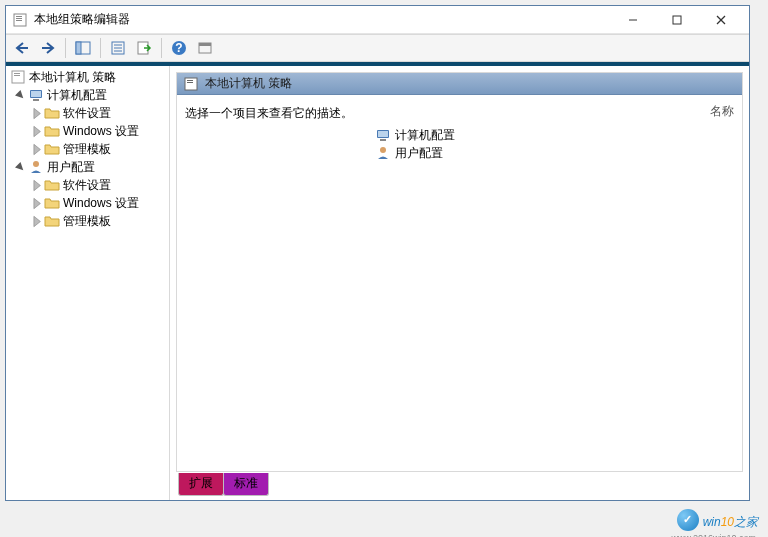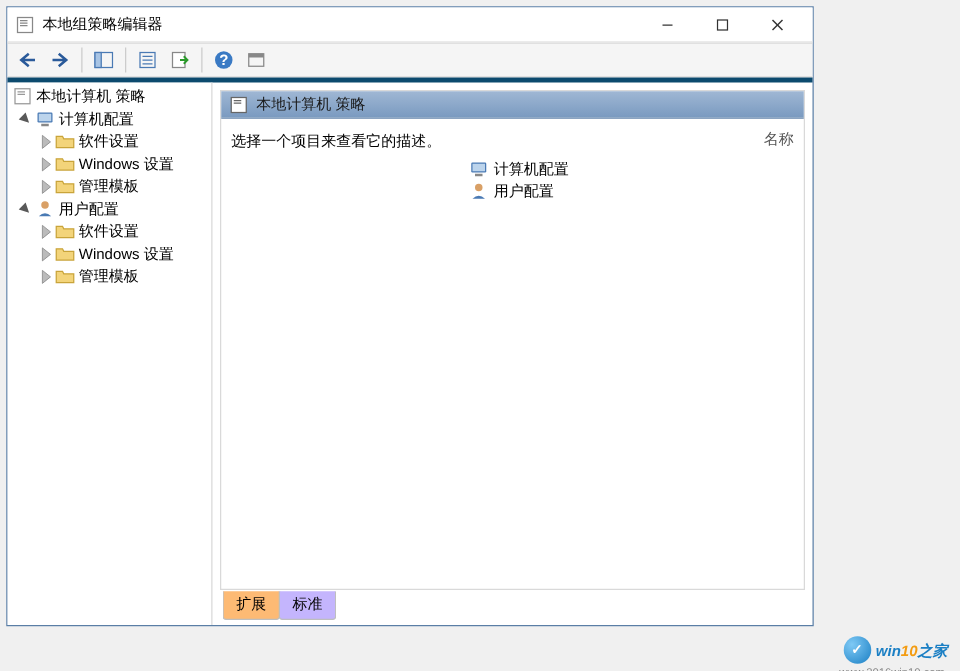--- a/index.html
+++ b/index.html
@@ -1,19 +1,19 @@
 <!DOCTYPE html>
 <html><head>
 <meta charset="utf-8">
 <style>
 * { margin: 0; padding: 0; box-sizing: border-box; font-family: "Microsoft YaHei", "SimSun", sans-serif; font-size: 12px; }
 body { background: #f0f0f0; width: 768px; height: 537px; position: relative; overflow: hidden; }
 
 .window {
-  position: absolute; top: 5px; left: 5px; width: 646px; height: 496px;
+  position: absolute; top: 5px; left: 5px; width: 745px; height: 496px;
   background: #fff; border: 1px solid #5a7ea5; display: flex; flex-direction: column;
 }
 .titlebar {
   height: 28px; display: flex; align-items: center; padding: 0 6px;
   background: #fff; border-bottom: 1px solid #e5e5e5;
 }
 .titlebar .ticon { width: 16px; height: 16px; margin-right: 6px; }
 .titlebar .title { flex: 1; color: #000; }
 .win-btns { display: flex; gap: 0; }
 .win-btn { width: 44px; height: 26px; display: flex; align-items: center; justify-content: center; background: transparent; cursor: default; }
@@ -49,30 +49,30 @@
 }
 .content-header .lbl { color: #1a1a1a; font-weight: normal; }
 .content-inner { flex: 1; display: flex; }
 .desc-col { width: 190px; padding: 10px 8px; }
 .list-col { flex: 1; padding: 4px 6px; }
 .list-header { color: #555; padding: 4px 2px 6px; text-align: right; }
 .list-item { display: flex; align-items: center; height: 18px; gap: 4px; padding: 0 2px; }
 .list-item .ic { width: 16px; height: 16px; }
 
 .tab-strip { height: 24px; display: flex; align-items: flex-end; padding: 0 8px; margin-bottom: 4px; gap: 0; }
-.tab { border: 1px solid #bfbfbf; border-top: none; background: #fdba74; padding: 2px 10px 3px; border-radius: 0 0 3px 3px; margin-right: -1px; }
-.tab.inactive { background: #c4b5fd; }
+.tab { border: 1px solid #bfbfbf; border-top: none; background: #be185d; padding: 2px 10px 3px; border-radius: 0 0 3px 3px; margin-right: -1px; }
+.tab.inactive { background: #a21caf; }
 
 
 .watermark {
   position: absolute; right: 10px; bottom: 6px; display: flex; align-items: center; gap: 4px;
   font-family: Arial, sans-serif; pointer-events: none;
 }
 .wm-ball { width: 22px; height: 22px; border-radius: 50%; background: radial-gradient(circle at 30% 30%, #7ec9f5, #1b7fc4); display: flex; align-items: center; justify-content: center; color: #fff; font-weight: bold; font-size: 11px; }
-.wm-text { font-size: 20px; font-weight: bold; font-style: italic; }
+.wm-text { font-size: 20px; font-weight: normal; font-style: italic; }
 .wm-text .blue { color: #1b7fc4; }
 .wm-text .orange { color: #f39c12; }
 .wm-sub { position: absolute; right: 12px; bottom: -6px; font-size: 9px; color: #888; }
 
 
 svg { display: block; }
 </style>
 </head>
 <body>
 

